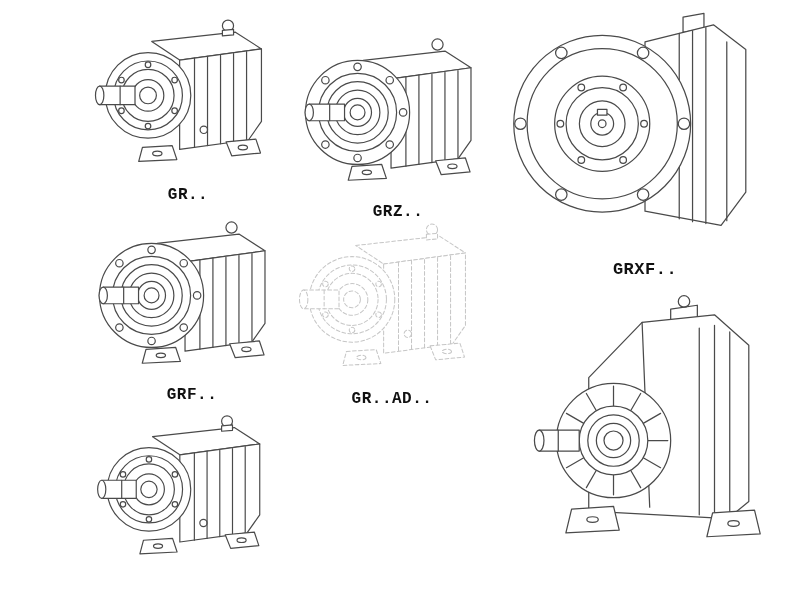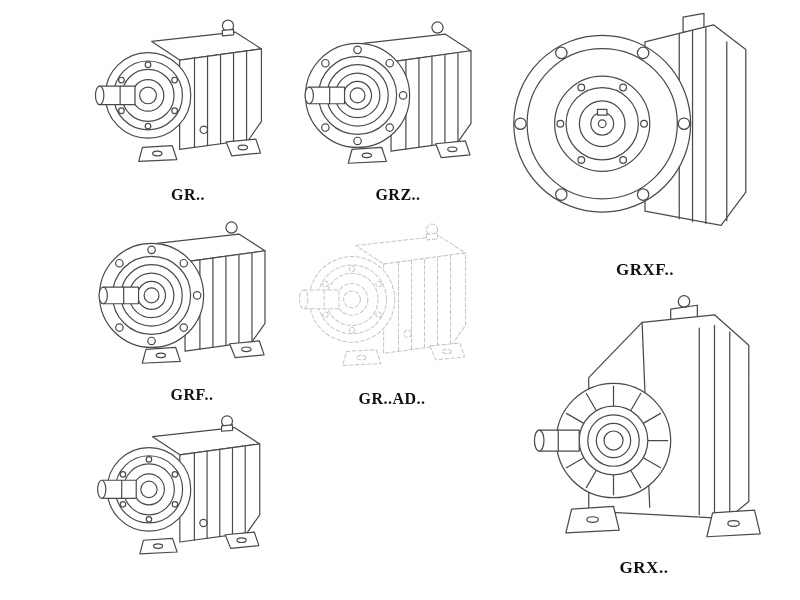--- a/index.html
+++ b/index.html
@@ -13,21 +13,21 @@
   .canvas{
     position:relative;width:800px;height:600px;
     background:var(--page-bg);overflow:hidden;
   }
   figure.cell{
     position:absolute;margin:0;display:flex;flex-direction:column;
     align-items:center;
   }
   .fig-label{
     margin-top:6px;text-align:center;width:100%;
-    font-family:Liberation Serif, serif;font-weight:700;
+    font-family:Liberation Mono, monospace;font-weight:700;
     font-size:16px;letter-spacing:0.5px;color:var(--label-color);
   }
   .fig-label.big{font-size:17px;}
   svg.draw use{
     stroke:var(--line-color);
     stroke-width:1.3;
     stroke-linejoin:round;
     stroke-linecap:round;
     fill:none;
   }
@@ -149,21 +149,21 @@
 
 <div class="canvas">
 
   <figure class="cell" style="left:88px;top:8px;width:200px">
     <svg class="draw" width="200" height="172">
         <use href="#gb-basic"></use>
       </svg>
     <figcaption class="fig-label">GR..</figcaption>
   </figure>
 
-  <figure class="cell" style="left:298px;top:8px;width:200px">
+  <figure class="cell" style="left:298px;top:25px;width:200px">
     <svg class="draw" width="200" height="172">
         <use href="#gb-flange"></use>
       </svg>
     <figcaption class="fig-label">GRZ..</figcaption>
   </figure>
 
   <figure class="cell" style="left:502px;top:2px;width:286px">
     <svg class="draw" width="286" height="252">
         <use href="#gb-front"></use>
       </svg>
@@ -188,16 +188,15 @@
     <svg class="draw" width="200" height="168">
         <use href="#gb-basic"></use>
       </svg>
   </figure>
 
 
   <figure class="cell" style="left:498px;top:290px;width:292px">
     <svg class="draw" width="292" height="262">
         <use href="#gb-big"></use>
       </svg>
-    <figcaption class="fig-label big">GRX..</figcaption>
   </figure>
 
 </div>
 
 </body></html>

